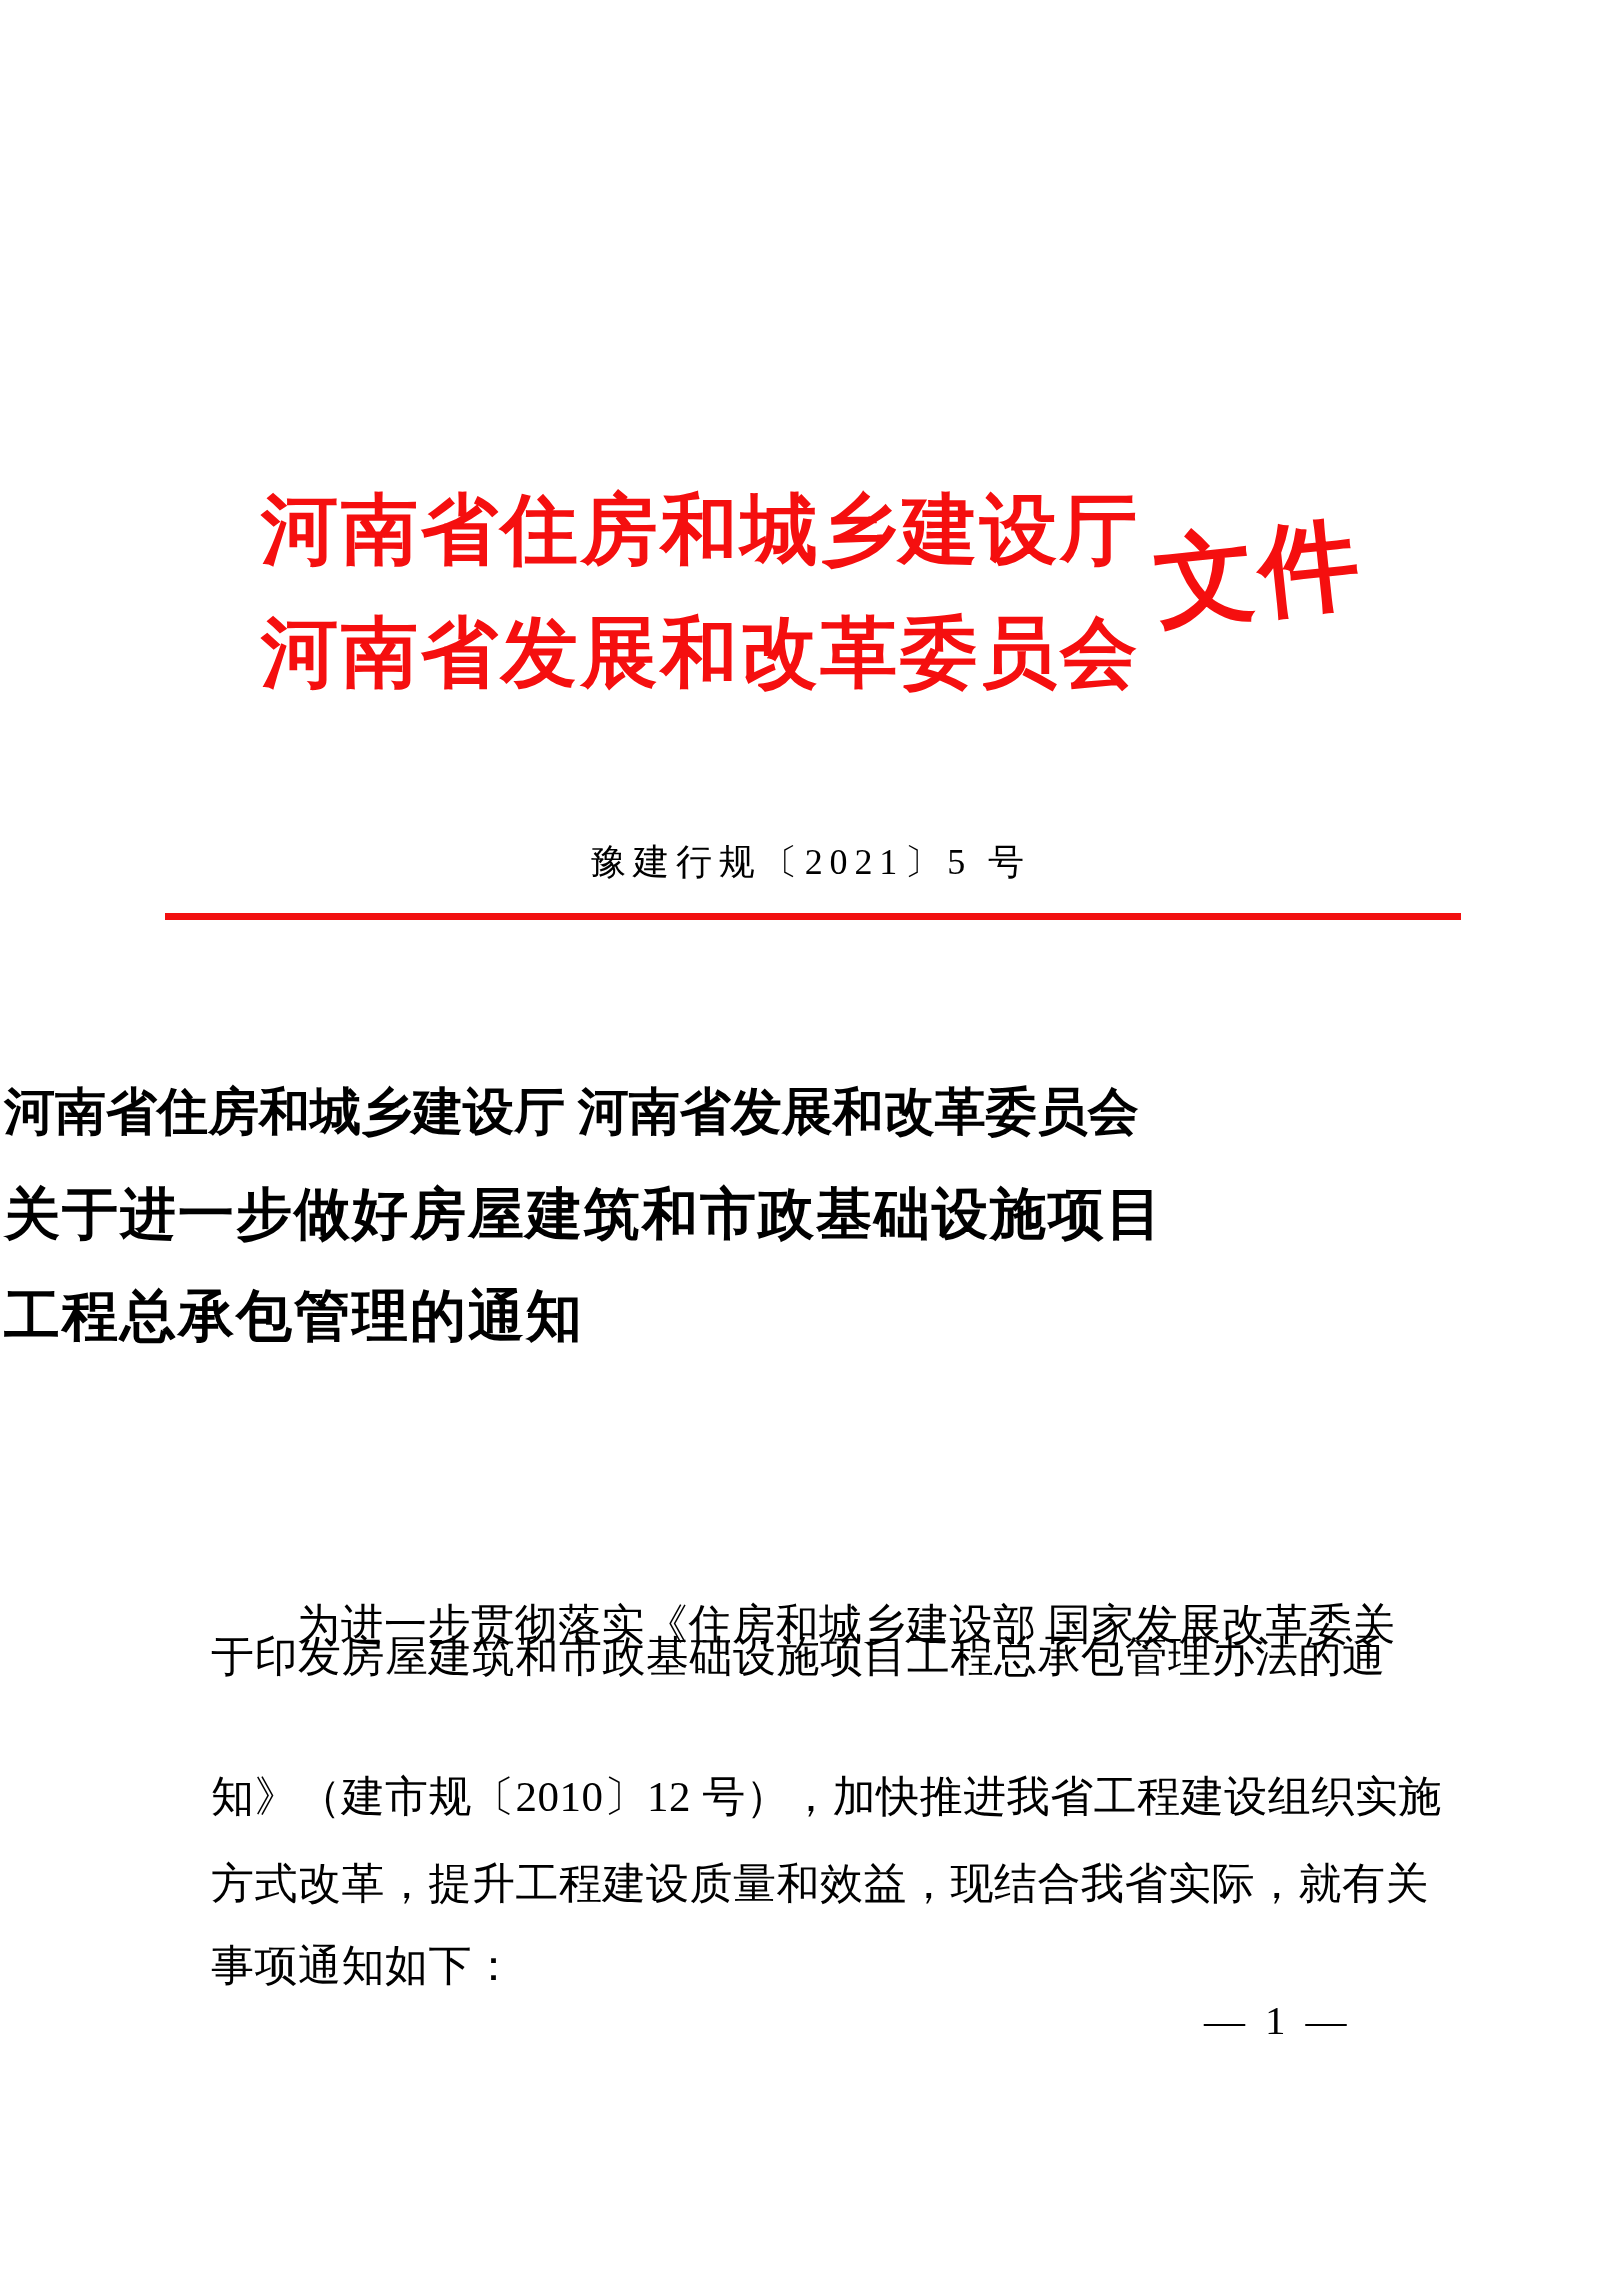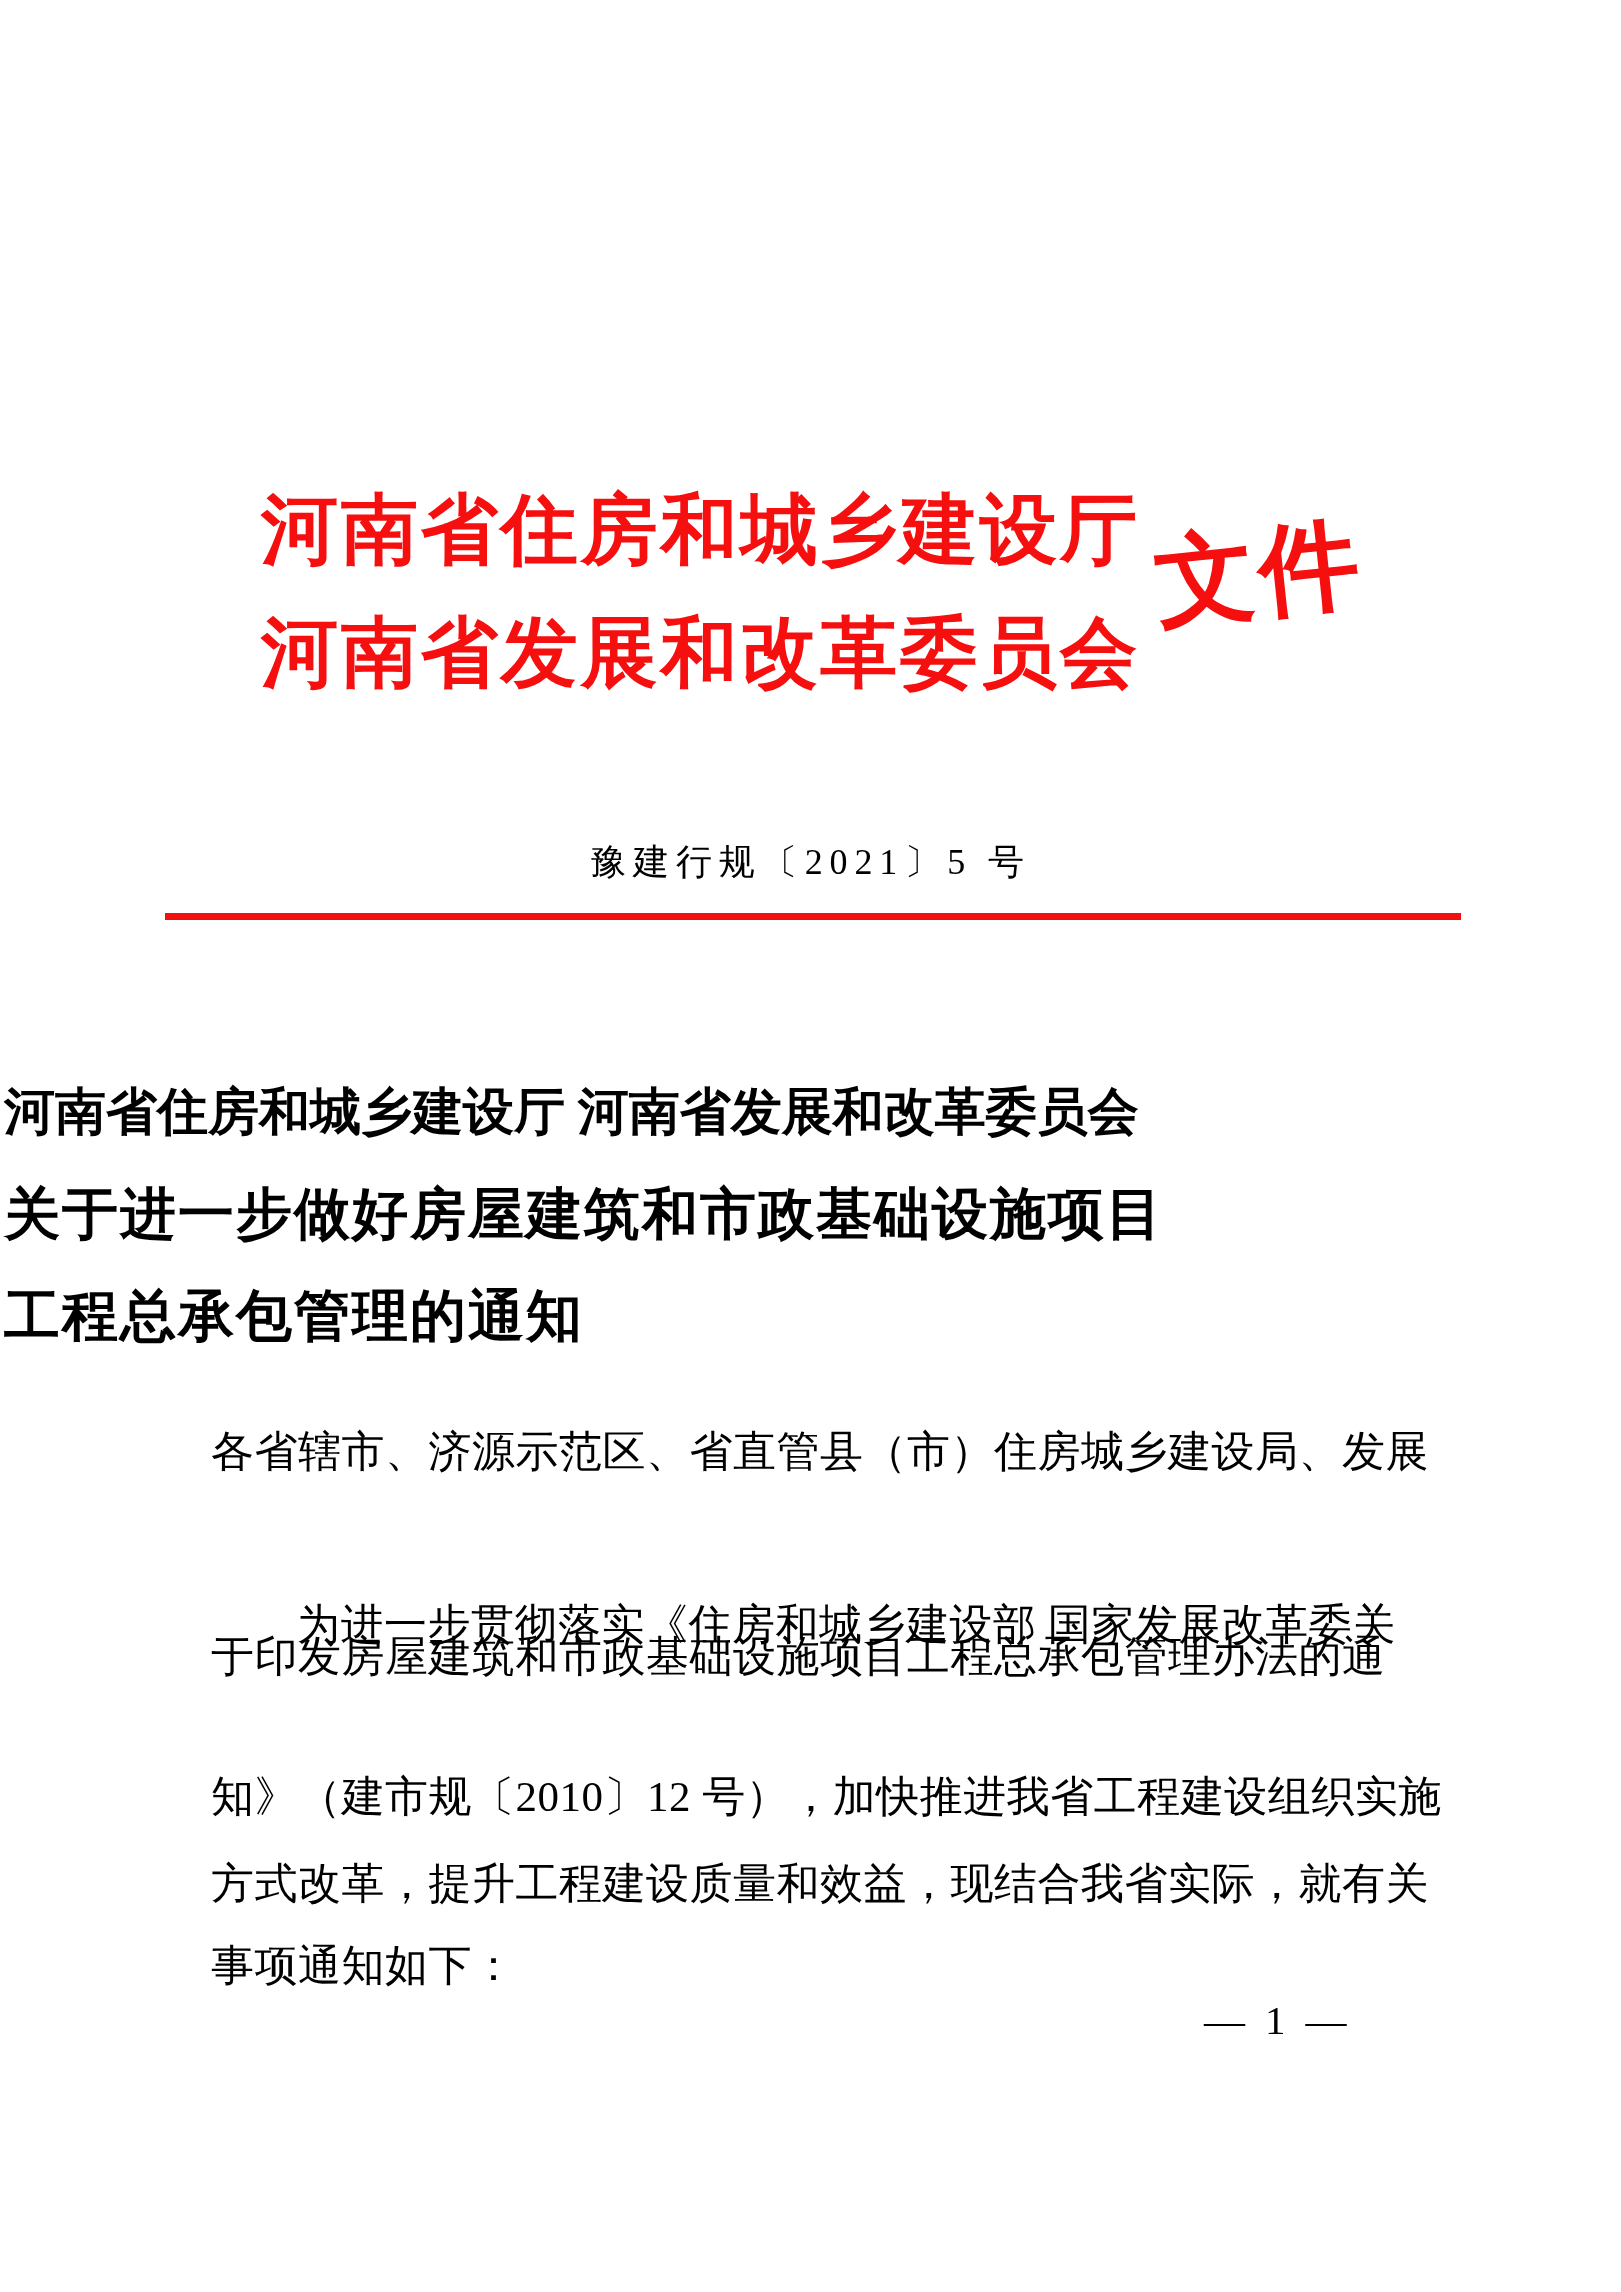--- a/index.html
+++ b/index.html
@@ -125,21 +125,20 @@
   <div class="doc-number">豫建行规〔2021〕5 号</div>
 
   <div class="red-rule"></div>
 
   <div class="title-block">
     <div class="title-l1">河南省住房和城乡建设厅 河南省发展和改革委员会</div>
     <div class="title-l2">关于进一步做好房屋建筑和市政基础设施项目</div>
     <div class="title-l3">工程总承包管理的通知</div>
   </div>
 
-  <div class="bline r0">各省辖市、济源示范区、省直管县（市）住房城乡建设局、发展</div>
 
   <div class="bline p0 indent">为进一步贯彻落实《住房和城乡建设部 国家发展改革委关</div>
   <div class="bline p1">于印发房屋建筑和市政基础设施项目工程总承包管理办法的通</div>
   <div class="bline p2">知》（建市规〔2010〕12 号），加快推进我省工程建设组织实施</div>
   <div class="bline p3">方式改革，提升工程建设质量和效益，现结合我省实际，就有关</div>
   <div class="bline p4">事项通知如下：</div>
 
   <div class="page-number">— 1 —</div>
 
 </div>

